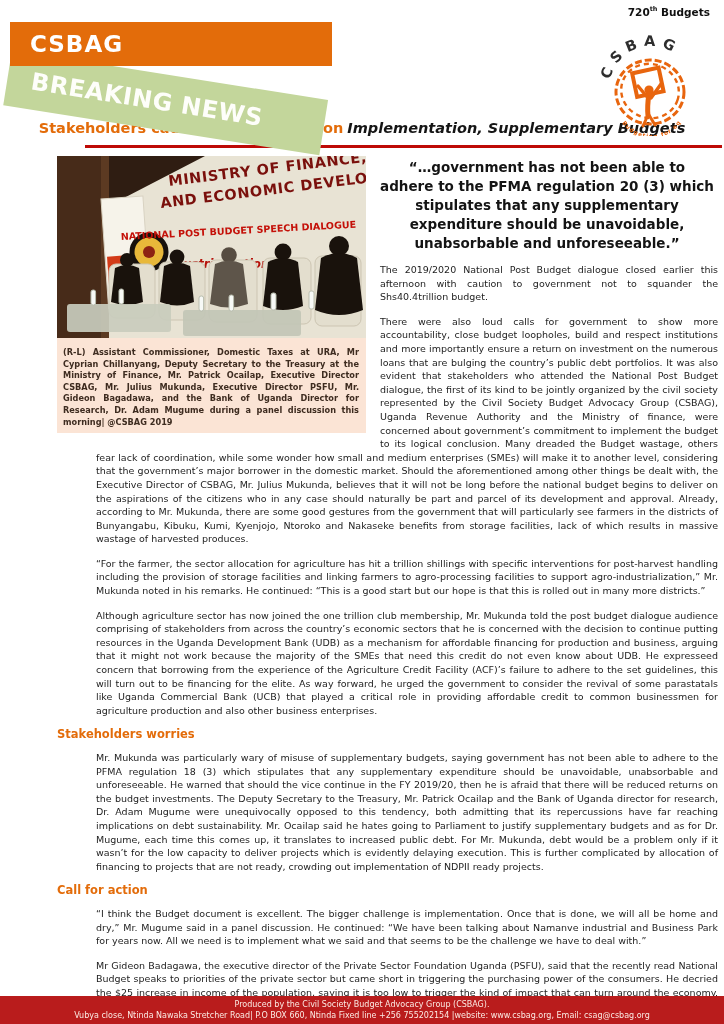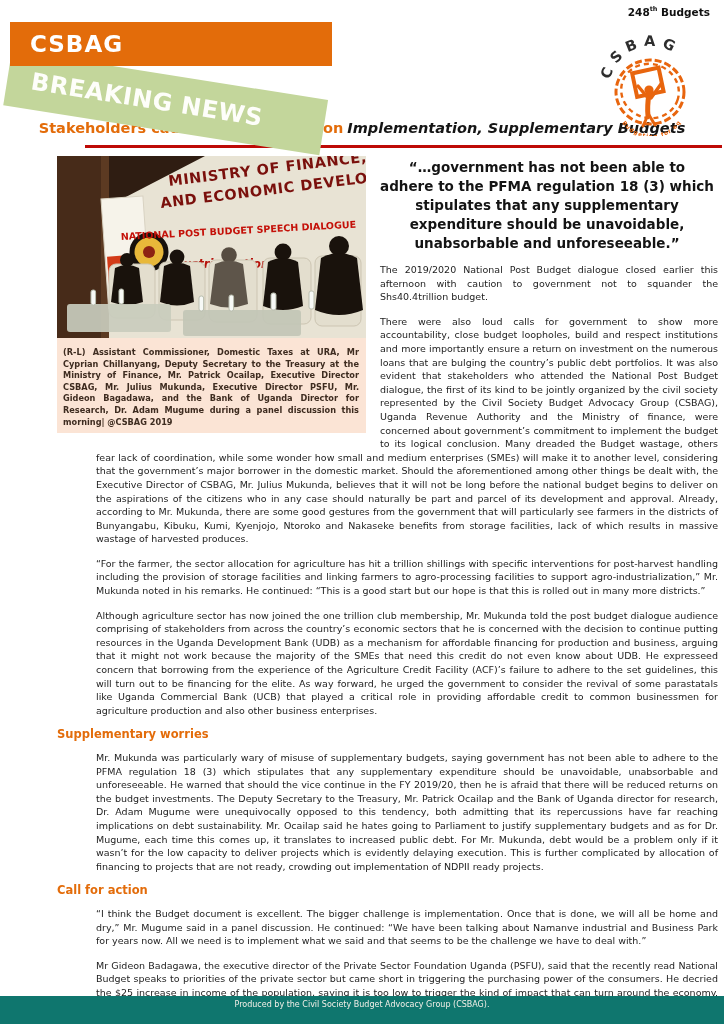--- a/index.html
+++ b/index.html
@@ -54,31 +54,31 @@
     text-align:center; font-weight:bold; font-size:13.5px; line-height:19px;
     color:#141414; margin:2px 0 10px 0; padding:0 4px;
   }
   .subhead {
     color:#E36C0A; font-size:11.5px; font-weight:bold;
     margin:3px 0 9px 0; text-align:left;
   }
   
   .footer {
     position:absolute; left:0; right:0; bottom:0; height:28px;
-    background:#0f766e; z-index:5; text-align:center;
+    background:#b91c1c; z-index:5; text-align:center;
     color:rgba(255,245,238,0.95); font-size:8px; line-height:11px;
     padding-top:3px;
   }
 </style>
 </head>
 <body>
 
 <div class="page">
 
-  <div class="edition"><span>248</span><sup>th</sup><span> Budgets</span></div>
+  <div class="edition"><span>720</span><sup>th</sup><span> Budgets</span></div>
 
   <div class="green-banner">
     <span>BREAKING NEWS</span>
   </div>
   <div class="orange-bar">
     <span>CSBAG</span>
   </div>
 
   <div class="logo-wrap">
     <svg viewBox="0 0 112 110" width="112" height="110">
@@ -153,33 +153,34 @@
             <rect x="142" y="140" width="4.6" height="15" rx="2"></rect>
             <rect x="172" y="139" width="4.6" height="16" rx="2"></rect>
             <rect x="214" y="137" width="5" height="17" rx="2"></rect>
             <rect x="252" y="135" width="5" height="18" rx="2"></rect>
           </g>
         </g>
       </svg>
       <figcaption class="photo-cap">(R-L) Assistant Commissioner, Domestic Taxes at URA, Mr Cyprian Chillanyang, Deputy Secretary to the Treasury at the Ministry of Finance, Mr. Patrick Ocailap,  Executive Director CSBAG, Mr. Julius Mukunda, Executive Director PSFU, Mr. Gideon Bagadawa, and the Bank of Uganda Director for Research, Dr. Adam Mugume during a panel discussion this morning| @CSBAG 2019</figcaption>
     </figure>
 
-    <div class="pull-quote">“…government has not been able to adhere to the PFMA regulation 18 (3) which stipulates that any supplementary expenditure should be unavoidable, unabsorbable and unforeseeable.”</div>
+    <div class="pull-quote">“…government has not been able to adhere to the PFMA regulation 20 (3) which stipulates that any supplementary expenditure should be unavoidable, unabsorbable and unforeseeable.”</div>
 
     <p>The 2019/2020 National Post Budget dialogue closed earlier this afternoon with caution to government not to squander the Shs40.4trillion budget.</p>
     <p>There were also loud calls for government to show more accountability, close budget loopholes, build and respect institutions and more importantly ensure a return on investment on the numerous loans that are bulging the country’s public debt portfolios. It was also evident that stakeholders who attended the National Post Budget dialogue, the first of its kind to be jointly organized by the civil society represented by the Civil Society Budget Advocacy Group (CSBAG), Uganda Revenue Authority and the Ministry of finance, were concerned about government’s commitment to implement the budget to its logical conclusion. Many dreaded the Budget wastage, others fear lack of coordination, while some wonder how small and medium enterprises (SMEs) will make it to another level, considering that the government’s major borrower in the domestic market. Should the aforementioned among other things be dealt with, the Executive Director of CSBAG, Mr. Julius Mukunda, believes that it will not be long before the national budget begins to deliver on the aspirations of the citizens who in any case should naturally be part and parcel of its development and approval. Already, according to Mr. Mukunda, there are some good gestures from the government that will particularly see farmers in the districts of Bunyangabu, Kibuku, Kumi, Kyenjojo, Ntoroko and Nakaseke benefits from storage facilities, lack of which results in massive wastage of harvested produces.</p>
     <p>“For the farmer, the sector allocation for agriculture has hit a trillion shillings with specific interventions for post-harvest handling including the provision of storage facilities and linking farmers to agro-processing facilities to support agro-industrialization,” Mr. Mukunda noted in his remarks. He continued: “This is a good start but our hope is that this is rolled out in many more districts.”</p>
     <p>Although agriculture sector has now joined the one trillion club membership, Mr. Mukunda told the post budget dialogue audience comprising of stakeholders from across the country’s economic sectors that he is concerned with the decision to continue putting resources in the Uganda Development Bank (UDB) as a mechanism for affordable financing for production and business, arguing that it might not work because the majority of the SMEs that need this credit do not even know about UDB. He expresseed concern that borrowing from the experience of the Agriculture Credit Facility (ACF)’s failure to adhere to the set guidelines, this will turn out to be financing for the elite. As way forward, he urged the government to consider the revival of some parastatals like Uganda Commercial Bank (UCB) that played a critical role in providing affordable credit to common businessmen for agriculture production and also other business enterprises.</p>
 
-    <div class="subhead">Supplementary worries</div>
+    <div class="subhead">Stakeholders worries</div>
     <p>Mr. Mukunda was particularly wary of misuse of supplementary budgets, saying government has not been able to adhere to the PFMA regulation 18 (3) which stipulates that any supplementary expenditure should be unavoidable, unabsorbable and unforeseeable. He warned that should the vice continue in the FY 2019/20, then he is afraid that there will be reduced returns on the budget investments. The Deputy Secretary to the Treasury, Mr. Patrick Ocailap and the Bank of Uganda director for research, Dr. Adam Mugume were unequivocally opposed to this tendency, both admitting that its repercussions have far reaching implications on debt sustainability. Mr. Ocailap said he hates going to Parliament to justify supplementary budgets and as for Dr. Mugume, each time this comes up, it translates to increased public debt. For Mr. Mukunda, debt would be a problem only if it wasn’t for the low capacity to deliver projects which is evidently delaying execution. This is further complicated by allocation of financing to projects that are not ready, crowding out implementation of NDPII ready projects.</p>
 
     <div class="subhead">Call for action</div>
     <p>“I think the Budget document is excellent. The bigger challenge is implementation. Once that is done, we will all be home and dry,” Mr. Mugume said in a panel discussion. He continued: “We have been talking about Namanve industrial and Business Park for years now. All we need is to implement what we said and that seems to be the challenge we have to deal with.”</p>
     <p>Mr Gideon Badagawa, the executive director of the Private Sector Foundation Uganda (PSFU), said that the recently read National Budget speaks to priorities of the private sector but came short in triggering the purchasing power of the consumers. He decried the $25 increase in income of the population, saying it is too low to trigger the kind of impact that can turn around the economy. At this rate he said it will take not less than 400 years for the economy to fulfill its potential.</p>
     <p>Meanwhile the tax collector appeared more concerned about the revenues the tax body is going to lose, describing the task ahead as more difficult. Representing Uganda Revenue Authority, the Assistant Commissioner, Domestic Taxes, Mr. Cyprian Chillanyang said that as a result of less measures on tax revenue generation, their work is going to be harder as they will have to collect taxes from the available sources, even as they close the revenue calendar with an excess of Shs300billion, nearly two times the budget allocated the ministry of trade.</p>
   </div>
 
   <div class="footer">
     <div>Produced by the Civil Society Budget Advocacy Group (CSBAG).</div>
+    <div>Vubya close, Ntinda Nawaka Stretcher Road| P.O BOX 660, Ntinda Fixed line +256 755202154 |website: www.csbag.org, Email: csag@csbag.org</div>
   </div>
 
 </div>
 
 </body></html>

